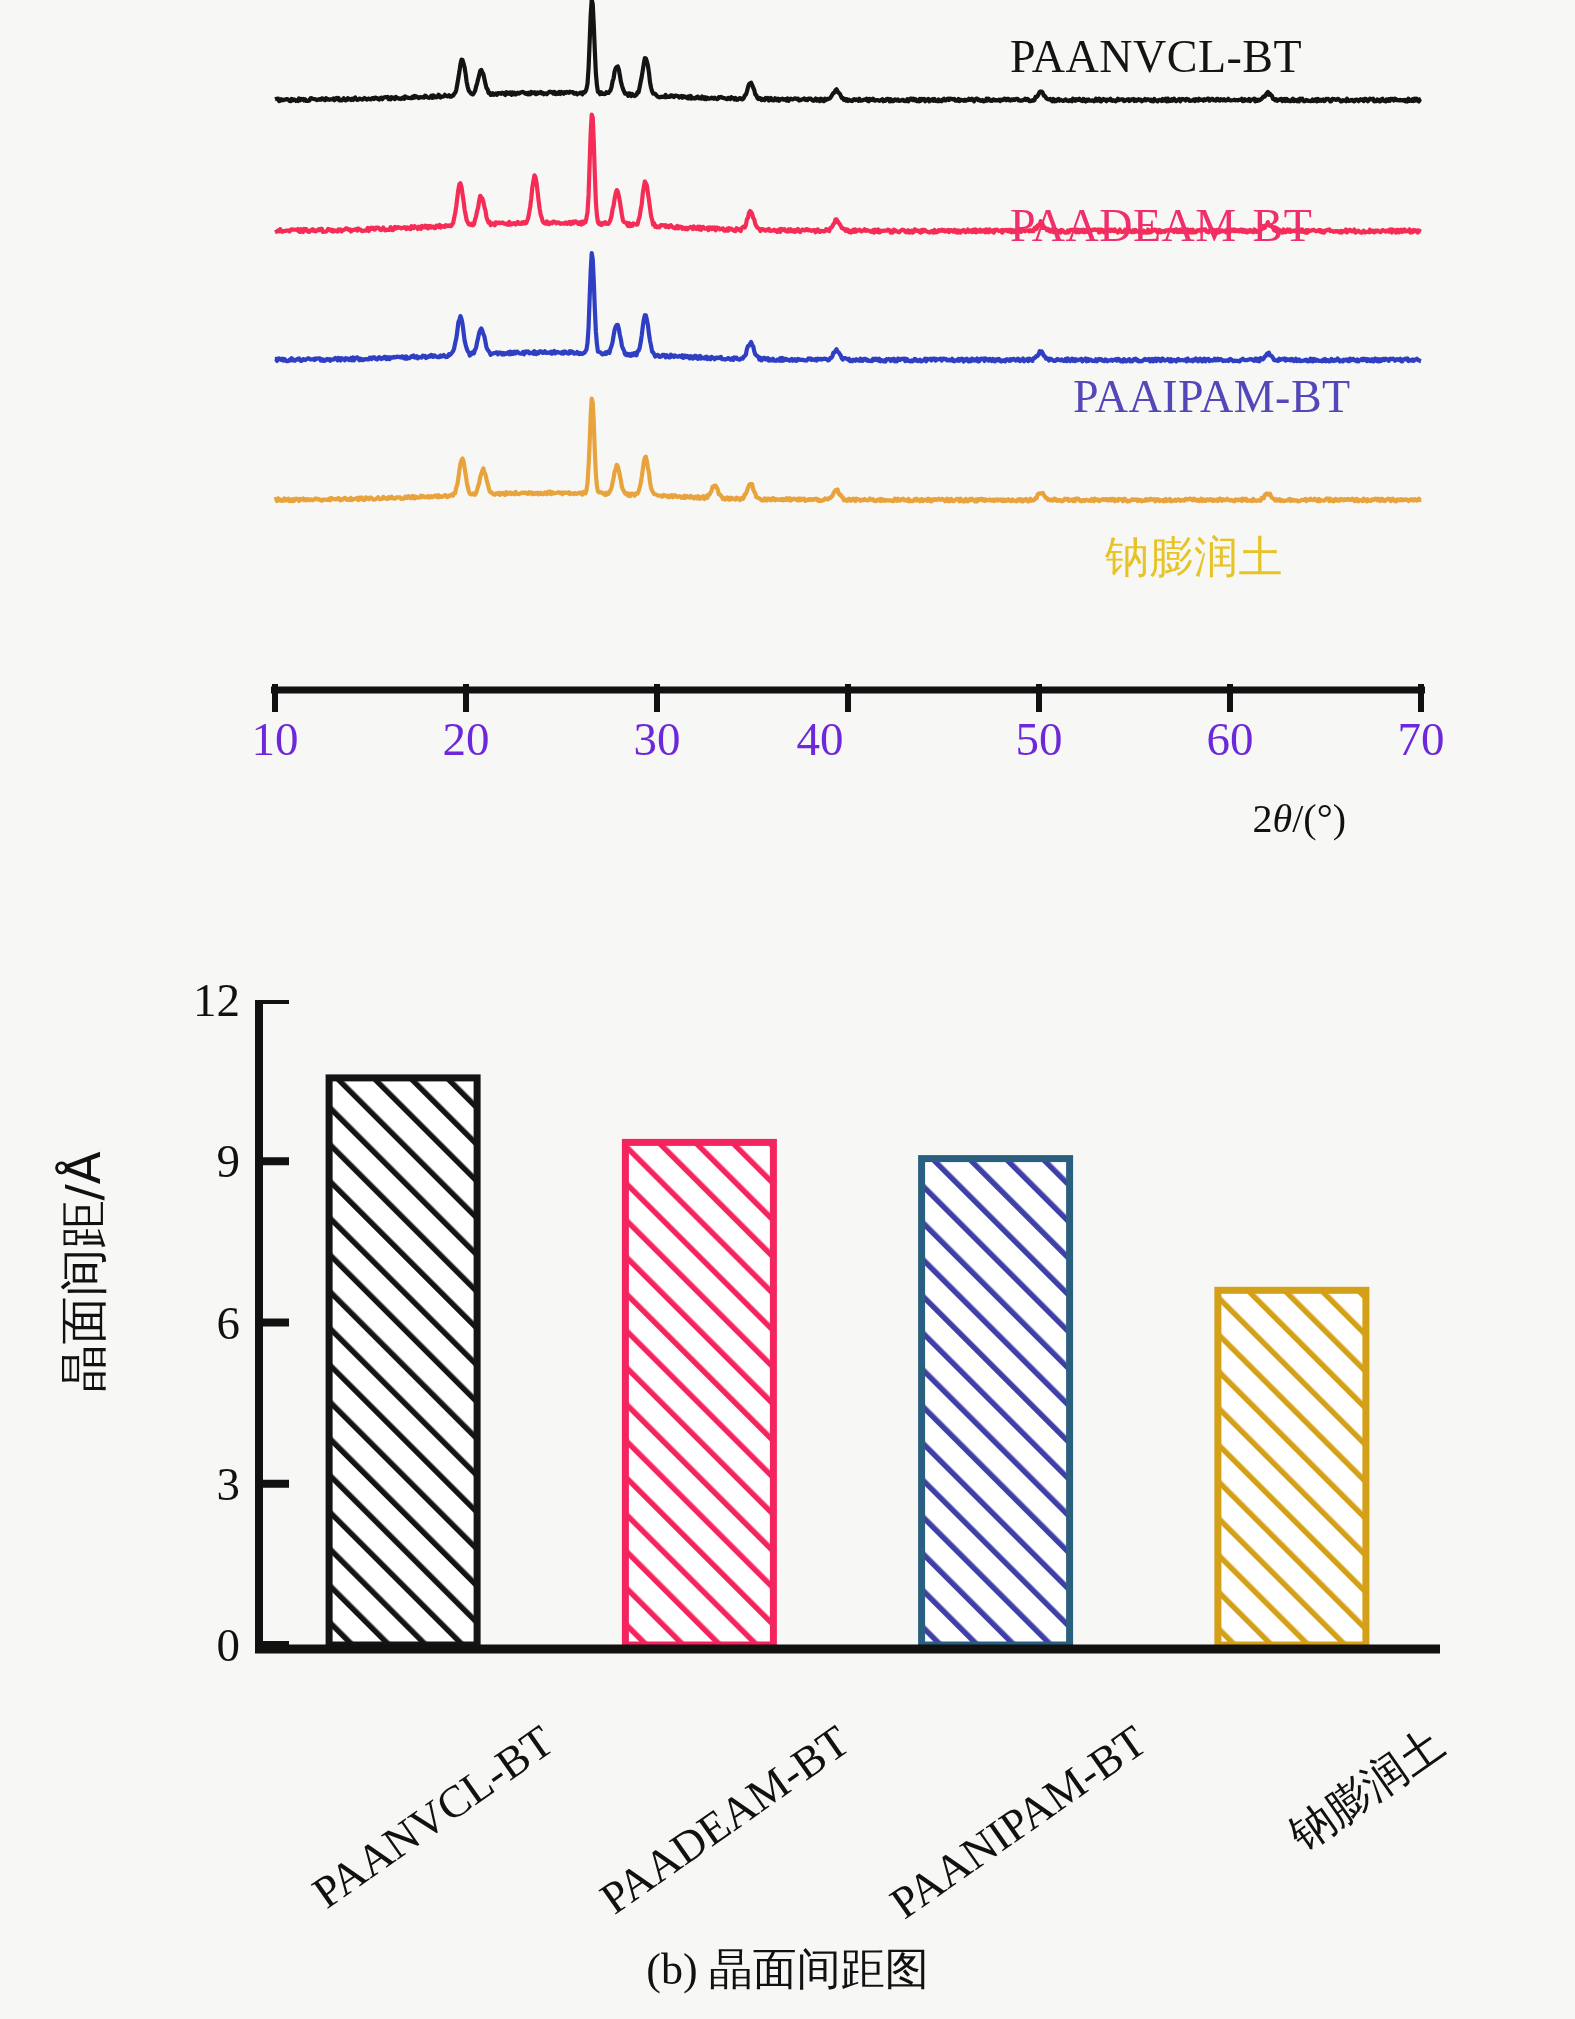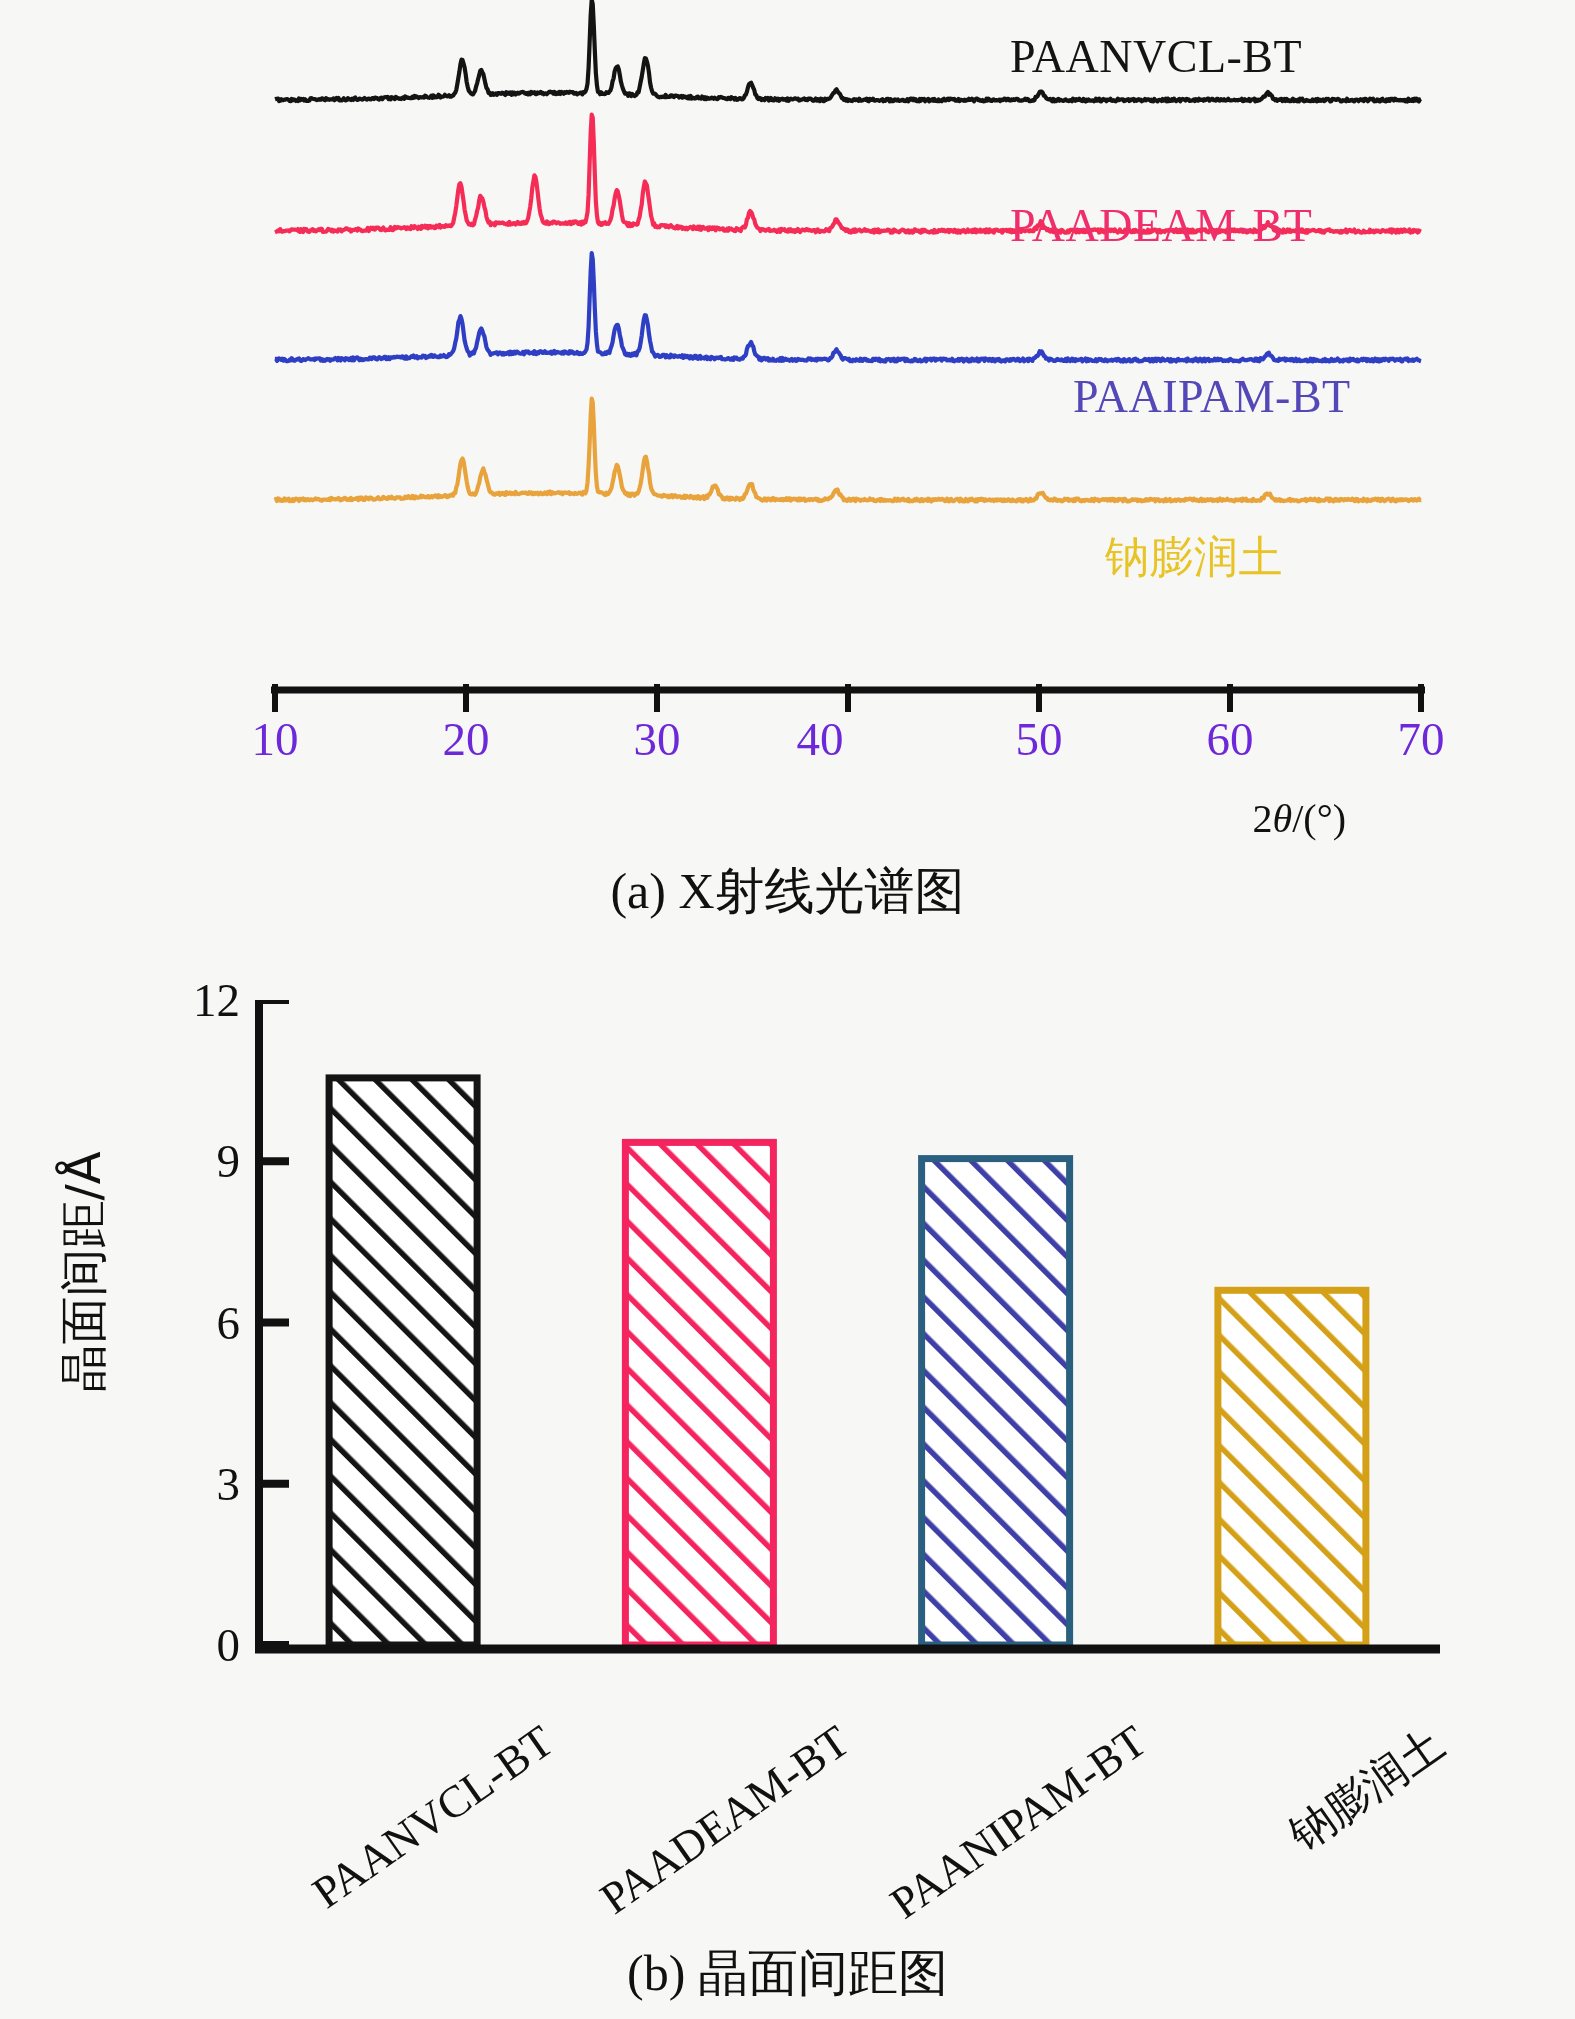--- a/index.html
+++ b/index.html
@@ -80,21 +80,21 @@
     white-space:nowrap;
     transform-origin:right top;
     transform:rotate(-35deg);
     text-align:right;
     color:#111;
   }
   .cat.cjk{font-family:"DejaVu Sans",sans-serif;font-size:44px;}
 
   #caption-b{
     position:absolute;left:0;top:1000px;width:1575px;
-    text-align:center;font-size:50px;
+    text-align:center;font-size:44px;
   }
 </style>
 </head>
 <body>
 
 <div class="figure">
 
   <div id="panel-a">
 
     <div id="xrd-plot">
@@ -140,21 +140,20 @@
         <span style="left: 552px;">40</span>
         <span style="left: 771px;">50</span>
         <span style="left: 962px;">60</span>
         <span style="left: 1153px;">70</span>
       </div>
 
     <div id="xaxis-title">
       <span>2</span><span class="ital">θ</span><span>/(°)</span>
     </div>
 
-    <div id="caption-a">(a) X射线光谱图</div>
   </div>
 
   <div id="panel-b">
 
     <div id="yaxis-title">晶面间距/Å</div>
 
     <div id="ytick-wrap">
         <div class="ytick" style="top: 0px; width: 100%;">12</div>
         <div class="ytick" style="top: 161.25px; width: 100%;">9</div>
         <div class="ytick" style="top: 322.5px; width: 100%;">6</div>

